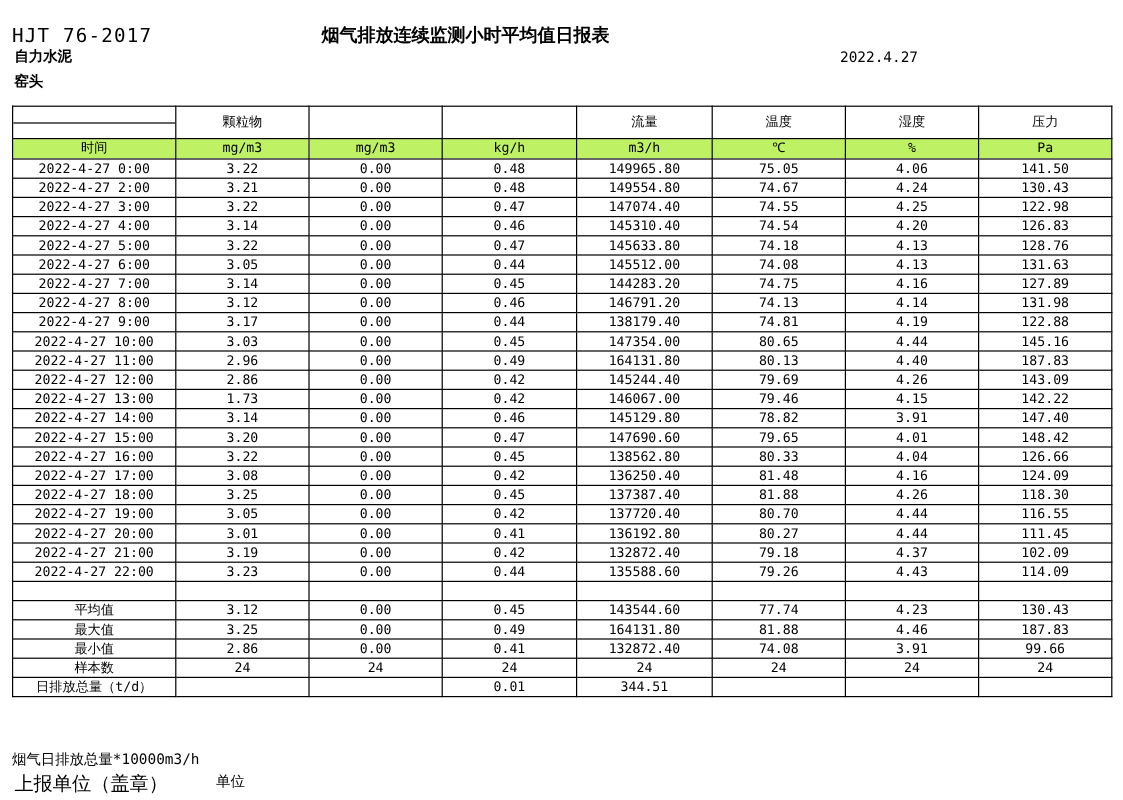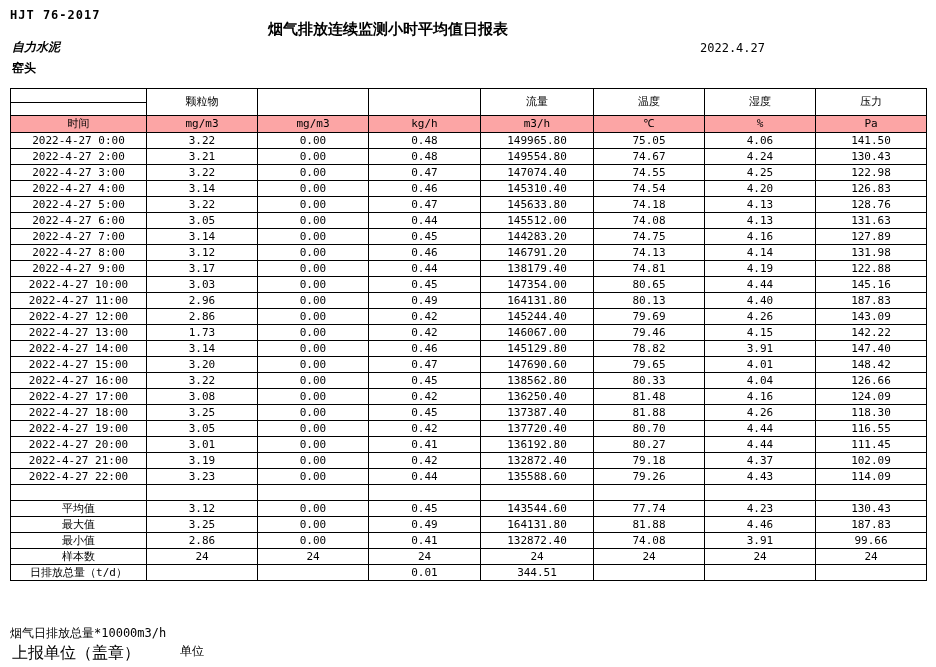--- a/index.html
+++ b/index.html
@@ -1,42 +1,42 @@
 <!DOCTYPE html>
 <html><head>
 <meta charset="utf-8">
 <style>
   html,body { margin:0; padding:0; }
   body {
     width:936px; height:667px; background:#ffffff; color:#000;
     font-family:"DejaVu Sans Mono","Liberation Mono",monospace;
     position:relative; overflow:hidden;
   }
-  .hjt-code { position:absolute; left:10px; top:8px; font-size:12px; font-weight:bold; letter-spacing:1px; }
+  .hjt-code { position:absolute; left:10px; top:20px; font-size:16px; font-weight:normal; letter-spacing:1px; }
   .report-title { position:absolute; left:0; top:20px; width:776px; text-align:center; font-size:15px; font-weight:bold; }
-  .company-name { position:absolute; left:12px; top:39px; font-size:12px; font-weight:bold;font-style:italic; }
+  .company-name { position:absolute; left:12px; top:39px; font-size:12px; font-weight:bold; }
   .report-date { position:absolute; left:700px; top:41px; font-size:12px; }
   .location-name { position:absolute; left:12px; top:60px; font-size:12px; font-weight:bold; }
 
   table.report {
     position:absolute; left:10px; top:88px; width:916px;
     border-collapse:collapse; table-layout:fixed;
   }
   table.report th, table.report td {
     border:1px solid #000; padding:0; margin:0;
     font-size:11px; font-weight:normal; text-align:center;
     white-space:nowrap; overflow:hidden;
     height:15px; line-height:15px;
   }
   tr.group-row th { height:26px; line-height:26px; position:relative; }
   tr.group-row th.split div.half-line {
     position:absolute; left:0; top:0; width:100%; height:13px;
     border-bottom:1px solid #000;
   }
-  tr.units-row td { background:#fca5a5; height:16px; line-height:16px; }
+  tr.units-row td { background:#bef264; height:16px; line-height:16px; }
   tr.separator-row td { height:15px; }
   .footer-note { position:absolute; left:10px; top:625px; font-size:12px; }
   .footer-report-unit { position:absolute; left:12px; top:643px; font-size:16px; }
   .footer-unit { position:absolute; left:180px; top:643px; font-size:12px; }
 </style>
 </head>
 <body>
 
 <div class="hjt-code">HJT 76-2017</div>
 <div class="report-title">烟气排放连续监测小时平均值日报表</div>

